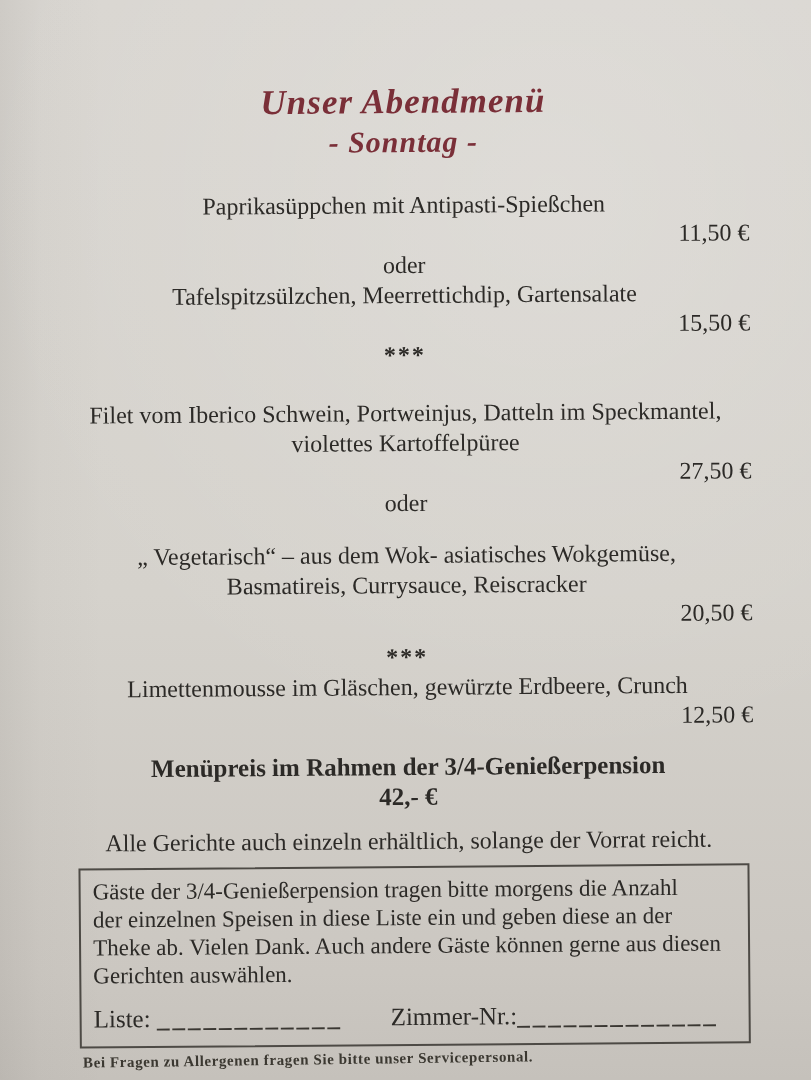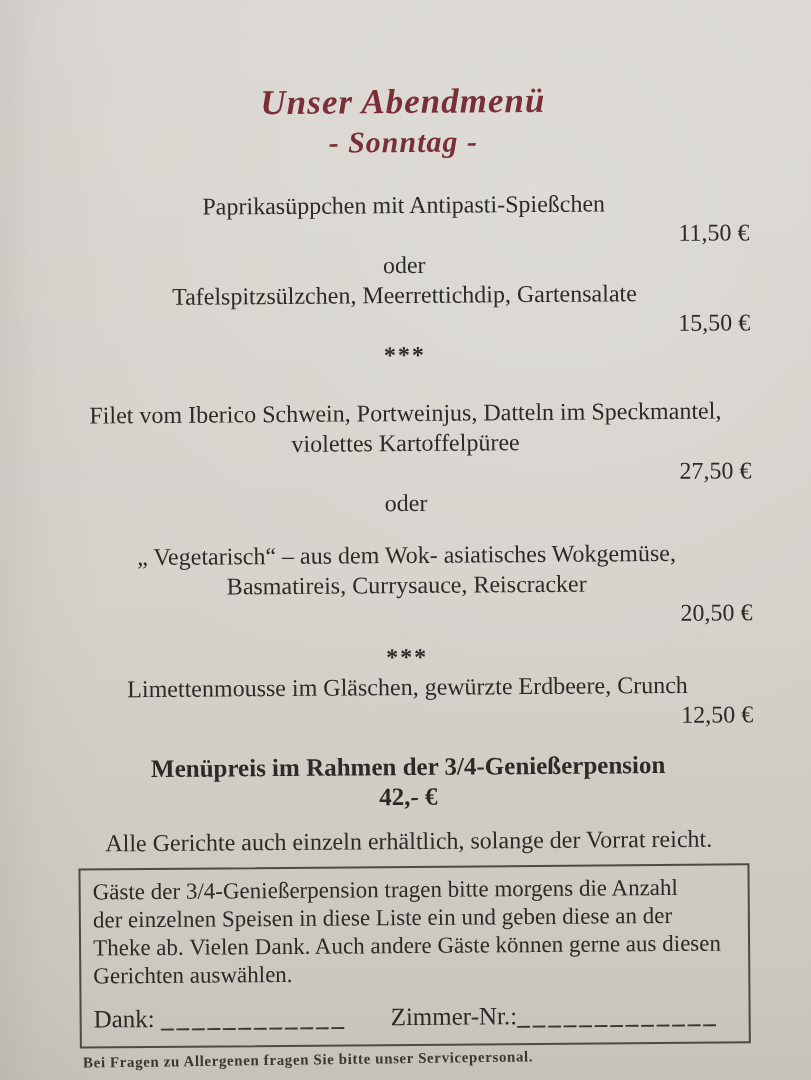--- a/index.html
+++ b/index.html
@@ -121,21 +121,21 @@
 
     <div class="note">Alle Gerichte auch einzeln erhältlich, solange der Vorrat reicht.</div>
 
     <div class="info-box">
       <div class="info-line">Gäste der 3/4-Genießerpension tragen bitte morgens die Anzahl</div>
       <div class="info-line">der einzelnen Speisen in diese Liste ein und geben diese an der</div>
       <div class="info-line">Theke ab. Vielen Dank. Auch andere Gäste können gerne aus diesen</div>
       <div class="info-line">Gerichten auswählen.</div>
       <div class="fill-row">
         <span class="fill-pair">
-          <span>Dank:</span>
+          <span>Liste:</span>
           <span class="blank">____________</span>
         </span>
         <span class="fill-pair">
           <span>Zimmer-Nr.:</span><span class="blank">_____________</span>
         </span>
       </div>
     </div>
 
     <div class="allergen">Bei Fragen zu Allergenen fragen Sie bitte unser Servicepersonal.</div>
 

